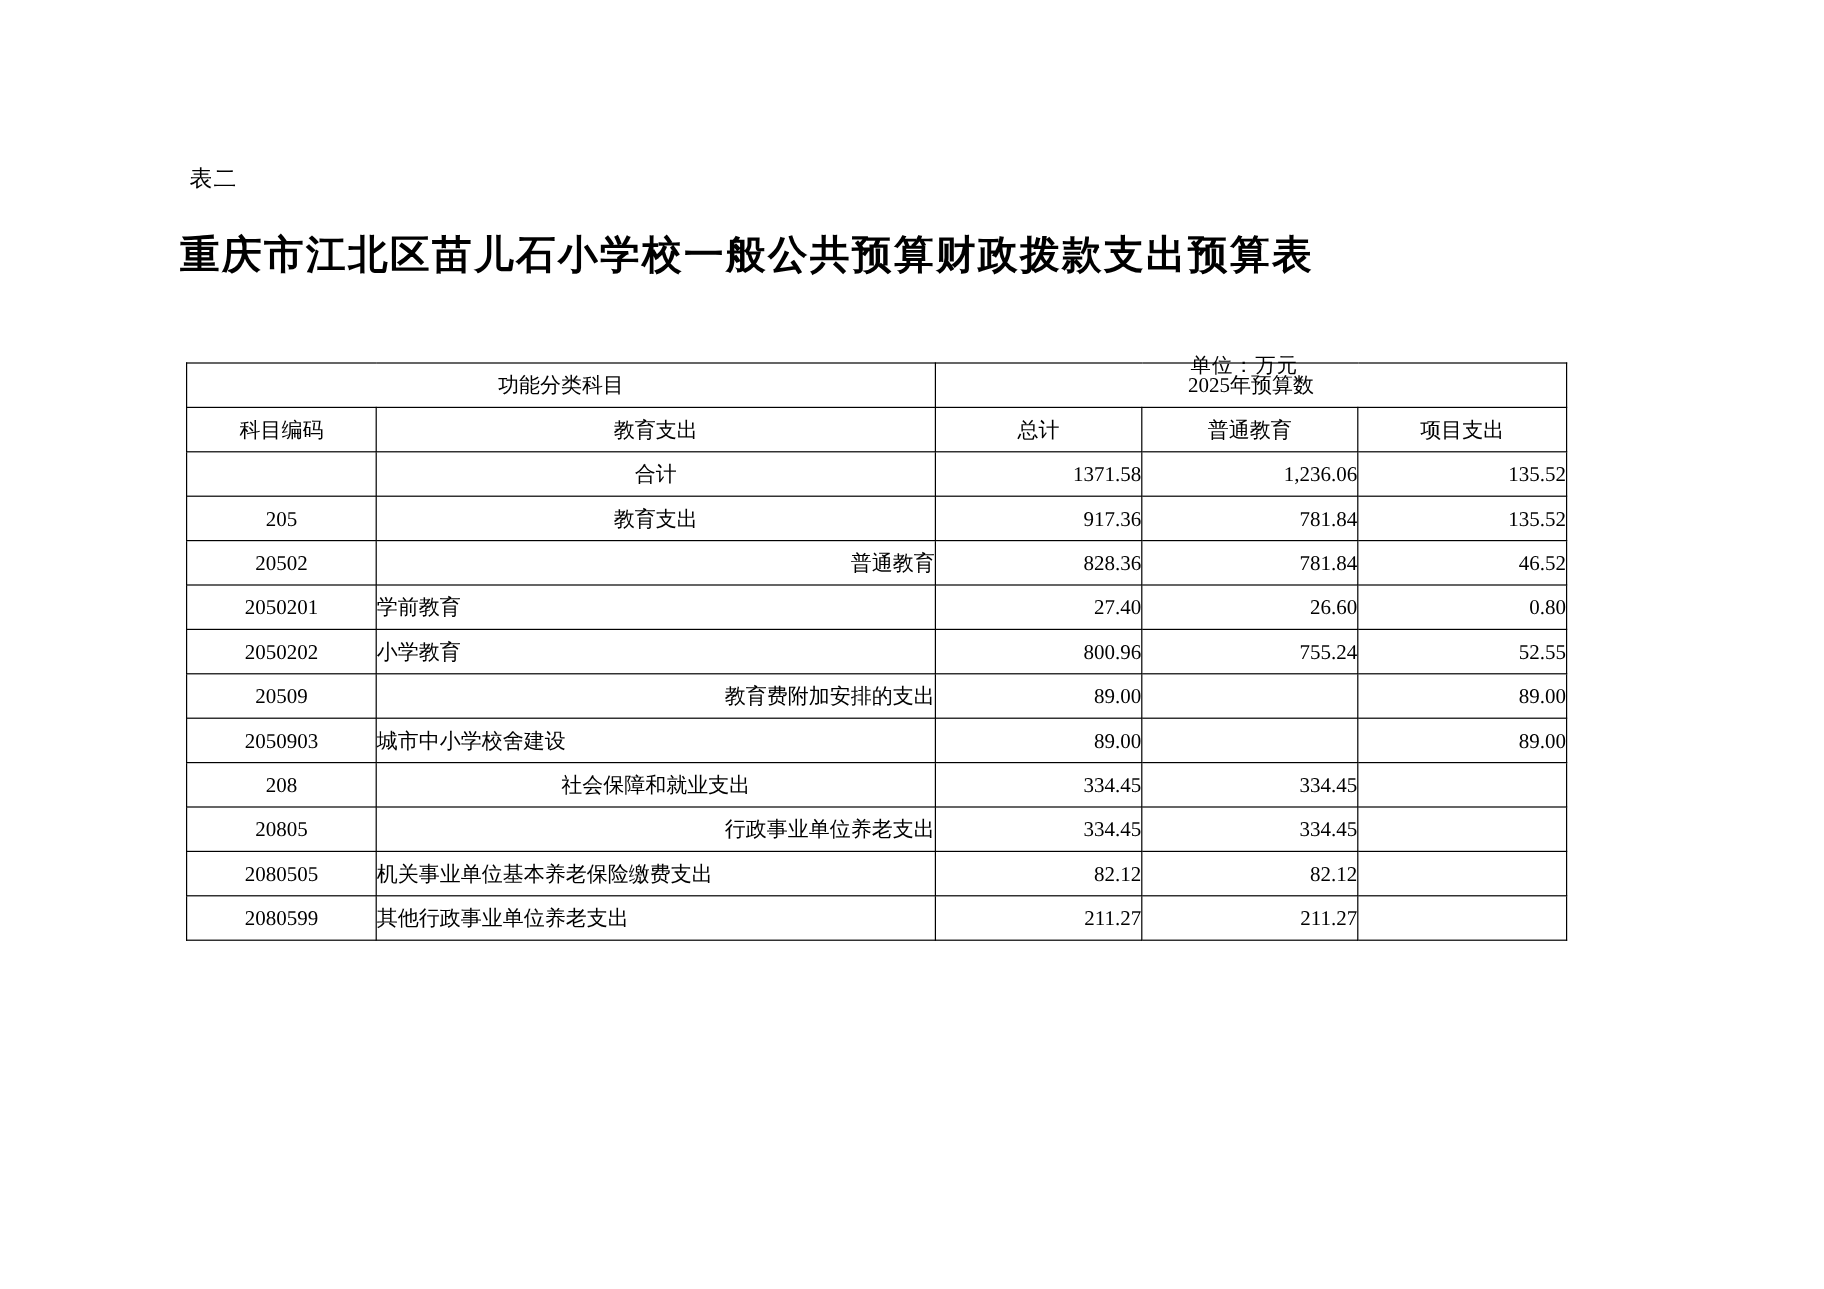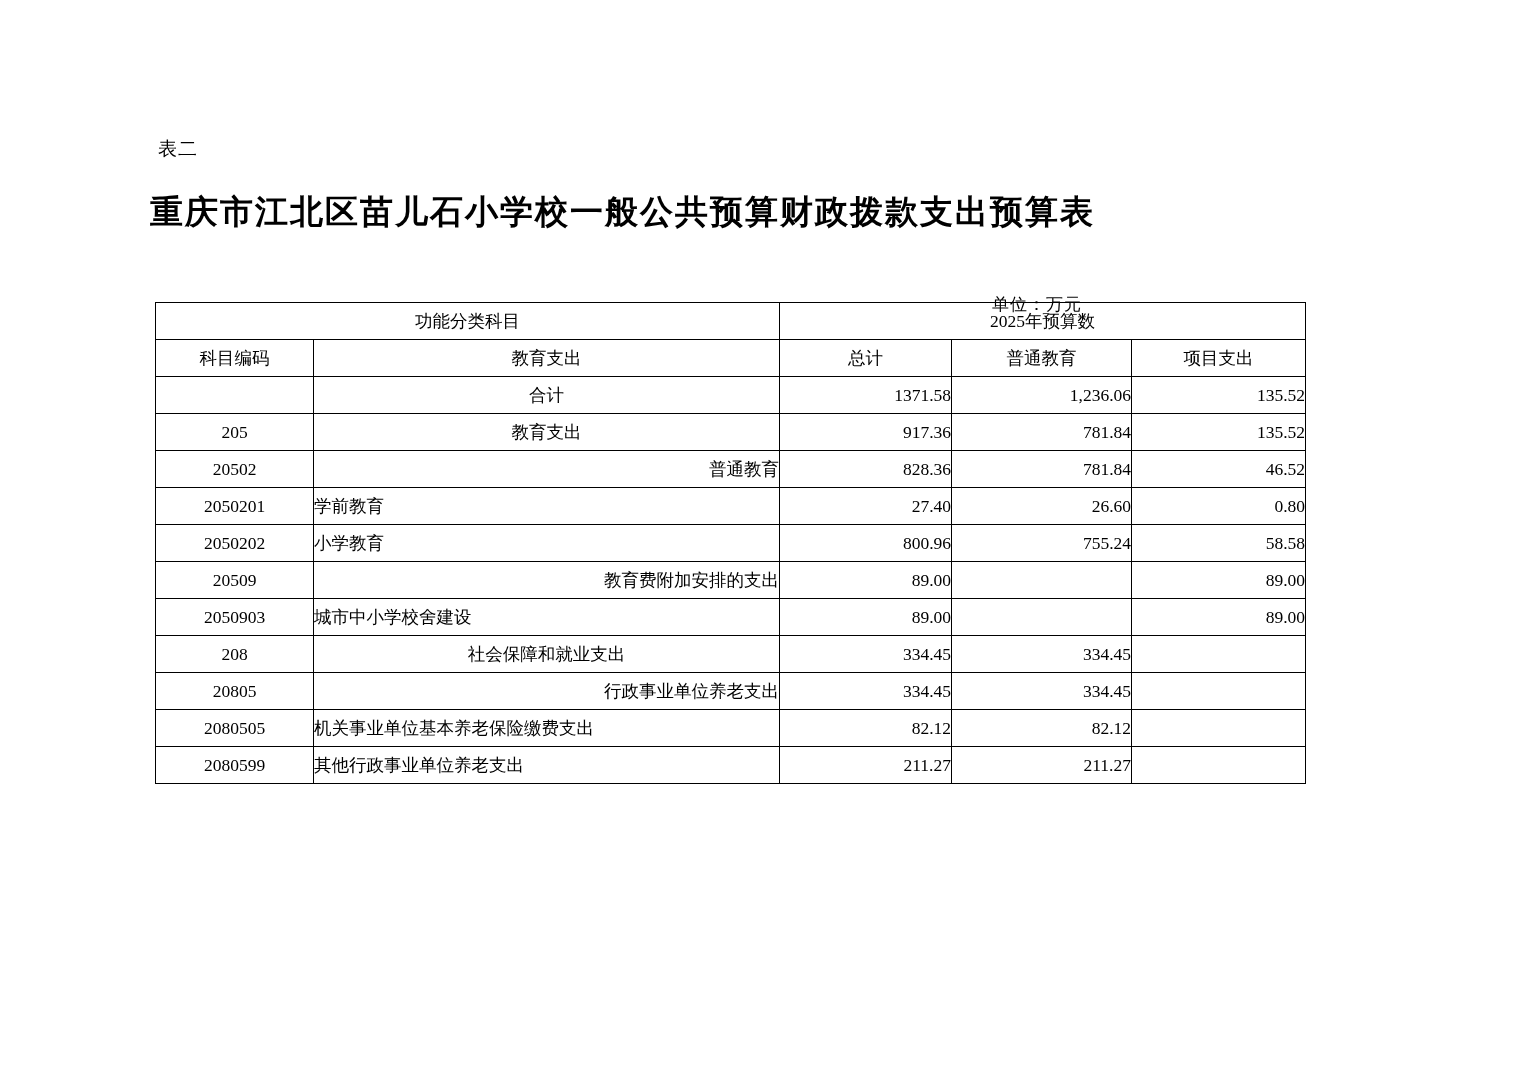--- a/index.html
+++ b/index.html
@@ -136,21 +136,21 @@
           <td class="lvl3">学前教育</td>
           <td class="right">27.40</td>
           <td class="right">26.60</td>
           <td class="right">0.80</td>
         </tr>
         <tr>
           <td class="codecell">2050202</td>
           <td class="lvl3">小学教育</td>
           <td class="right">800.96</td>
           <td class="right">755.24</td>
-          <td class="right">58.58</td>
+          <td class="right">52.55</td>
         </tr>
         <tr>
           <td class="codecell">20509</td>
           <td class="lvl2">教育费附加安排的支出</td>
           <td class="right">89.00</td>
           <td class="right"></td>
           <td class="right">89.00</td>
         </tr>
         <tr>
           <td class="codecell">2050903</td>

